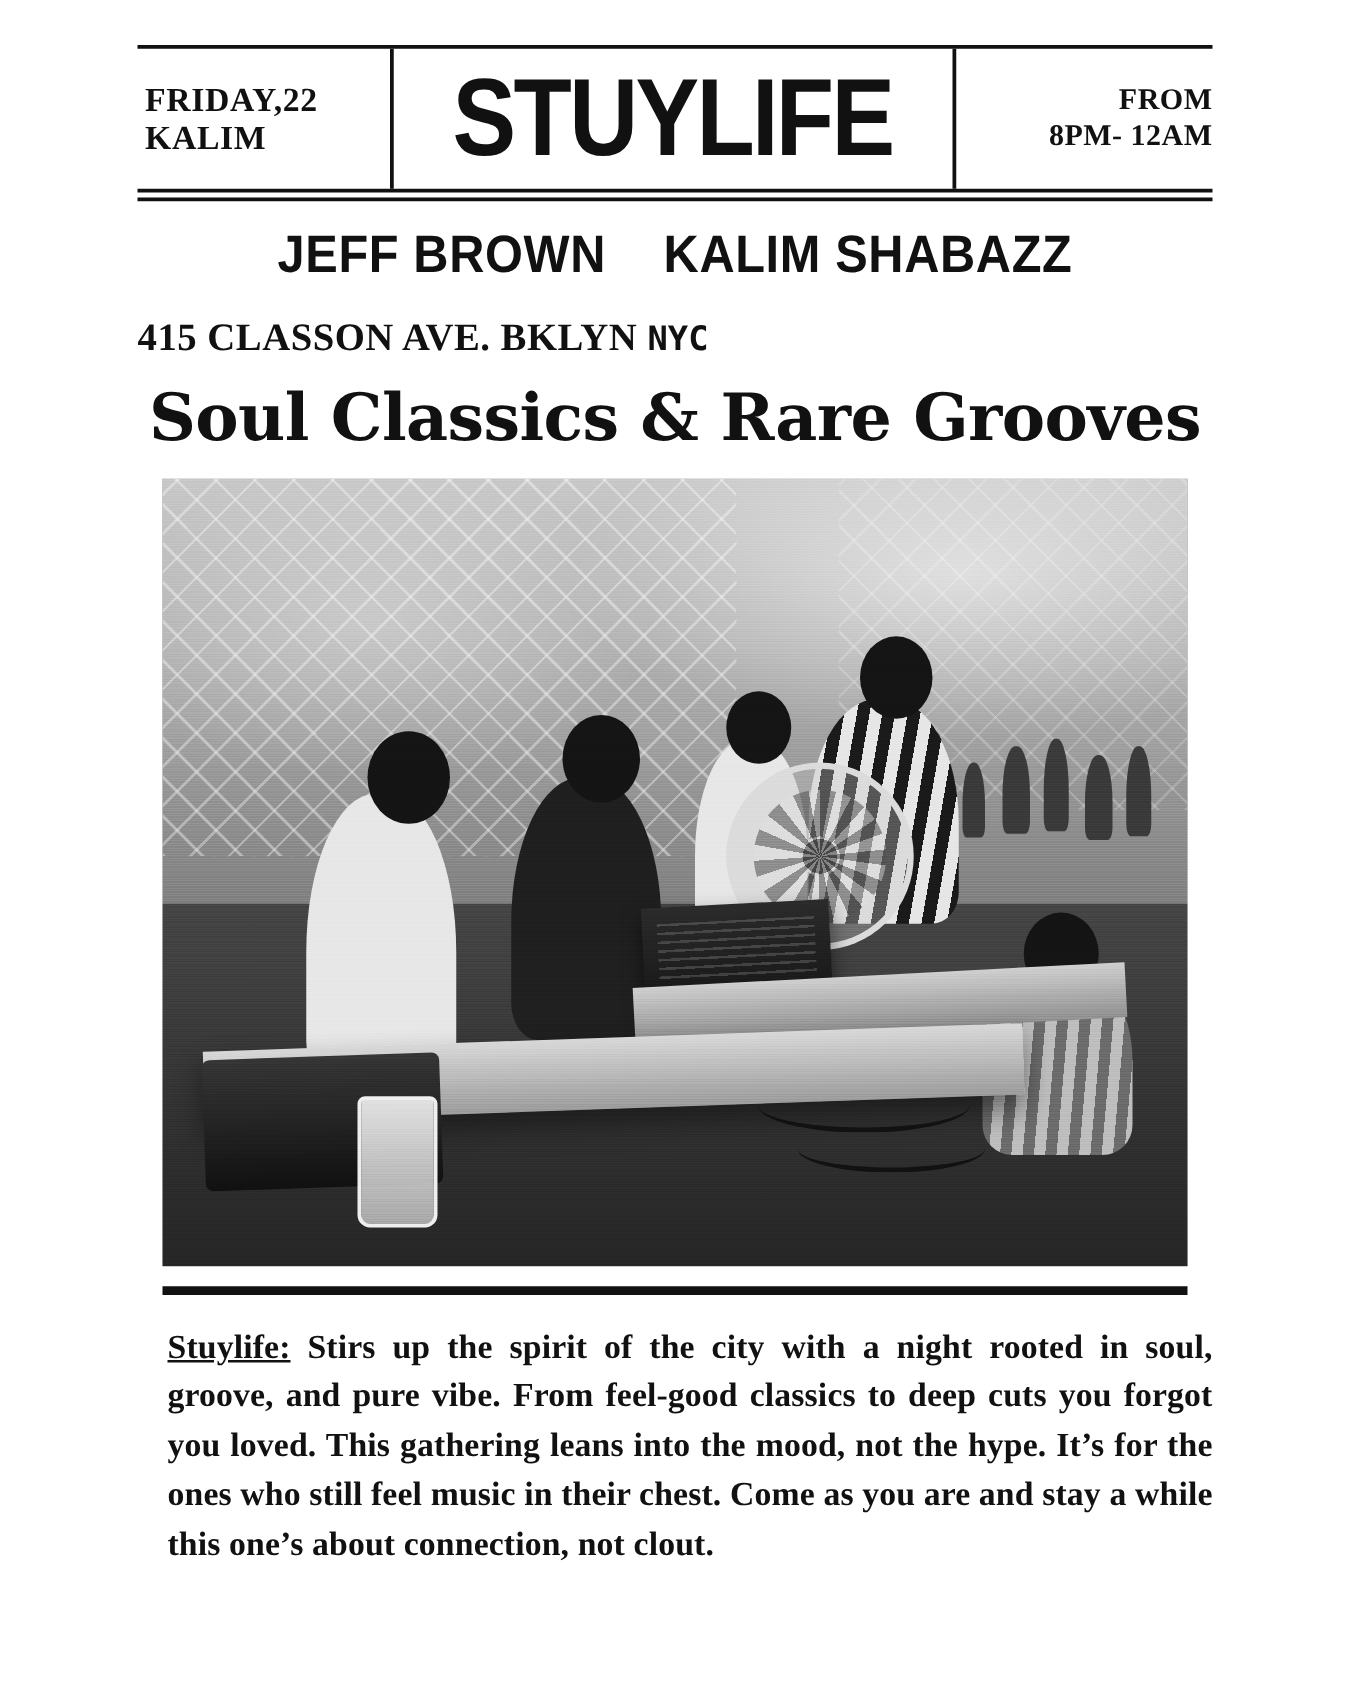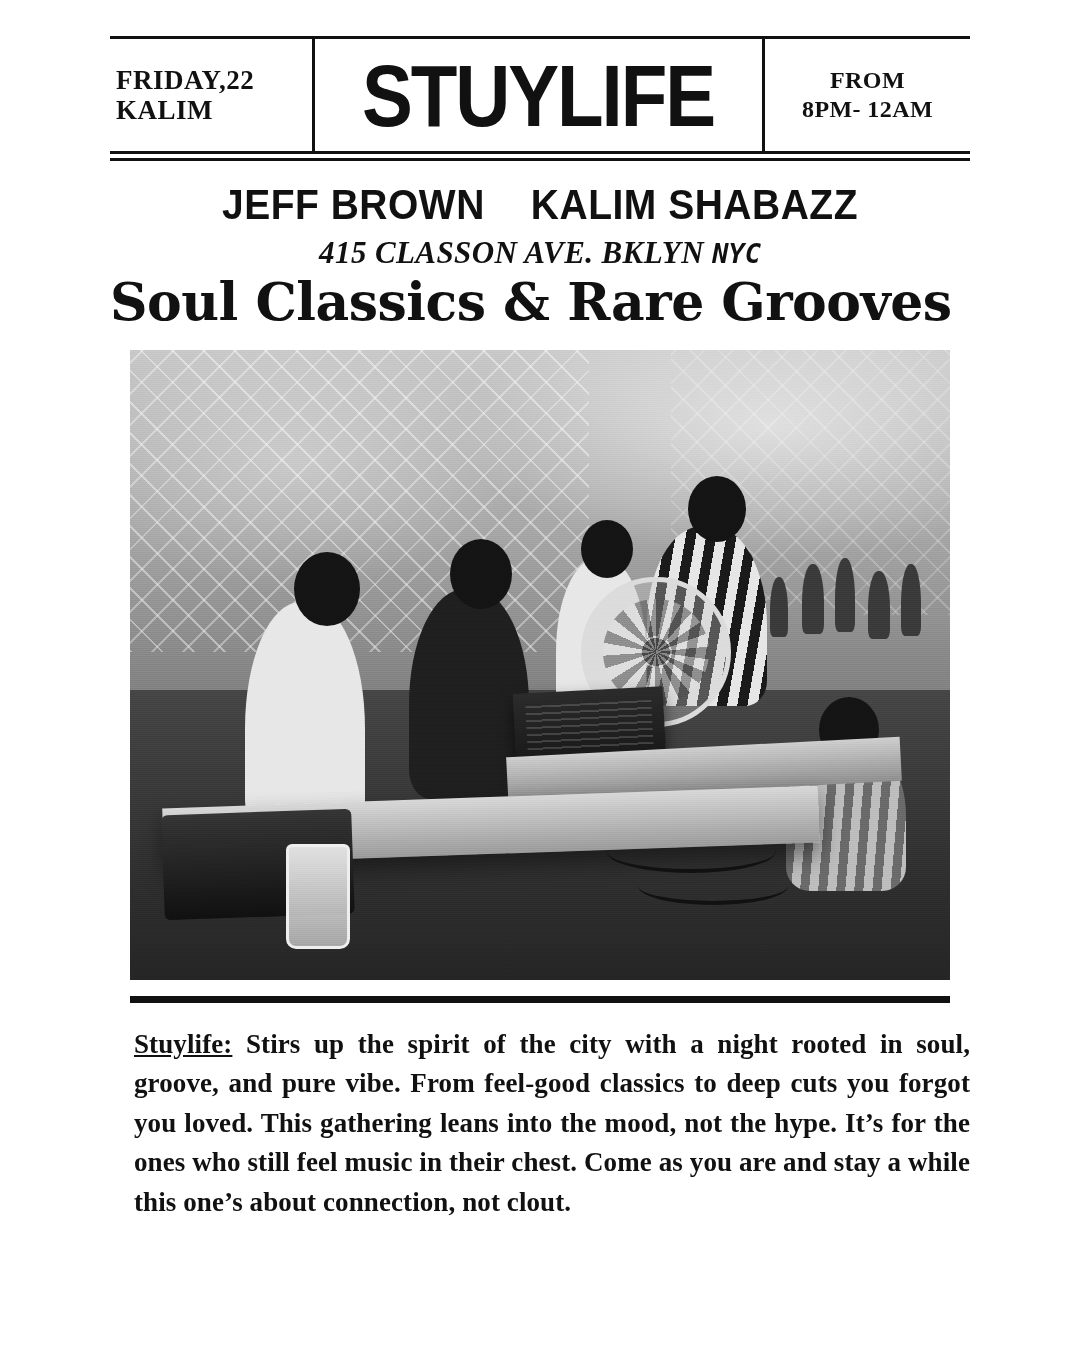--- a/index.html
+++ b/index.html
@@ -61,21 +61,21 @@
     font-size: 72px;
     letter-spacing: -2px;
     line-height: 1;
     transform: scaleX(1.06) scaleY(1.22);
     transform-origin: center;
   }
   .masthead-right {
     width: 205px;
     display: flex;
     flex-direction: column;
-    align-items: center;
+    align-items: flex-end;
     justify-content: center;
     box-sizing: border-box;
   }
   .masthead-right .line {
     font-family: "Liberation Serif", serif;
     font-weight: bold;
     font-size: 24px;
     letter-spacing: 0.4px;
     line-height: 1.2;
     text-align: center;
@@ -103,39 +103,37 @@
     text-align: center;
     margin-top: 14px;
     font-family: "DejaVu Serif", serif;
     font-weight: bold;
     font-style: italic;
     font-size: 78px;
     line-height: 1;
     letter-spacing: -1px;
   }
   .venue-addr {
-    text-align: center;
-    margin-top: 8px;
+    margin-top: 25px;
     font-family: "Liberation Serif", serif;
     font-weight: bold;
     font-size: 31px;
     letter-spacing: 0.4px;
-    font-style: italic;
   }
   .venue-addr .city {
     font-family: "DejaVu Sans Mono", monospace;
     font-weight: bold;
     font-size: 27px;
     letter-spacing: 0;
   }
 
   
   .tagline {
-    text-align: left;
-    margin-top: 0;
+    text-align: center;
+    margin-top: 16px;
     font-family: "DejaVu Serif", serif;
     font-weight: bold;
     font-size: 52px;
     letter-spacing: -0.5px;
   }
 
   
   .photo-wrap {
     margin-top: 18px;
     width: 820px;

